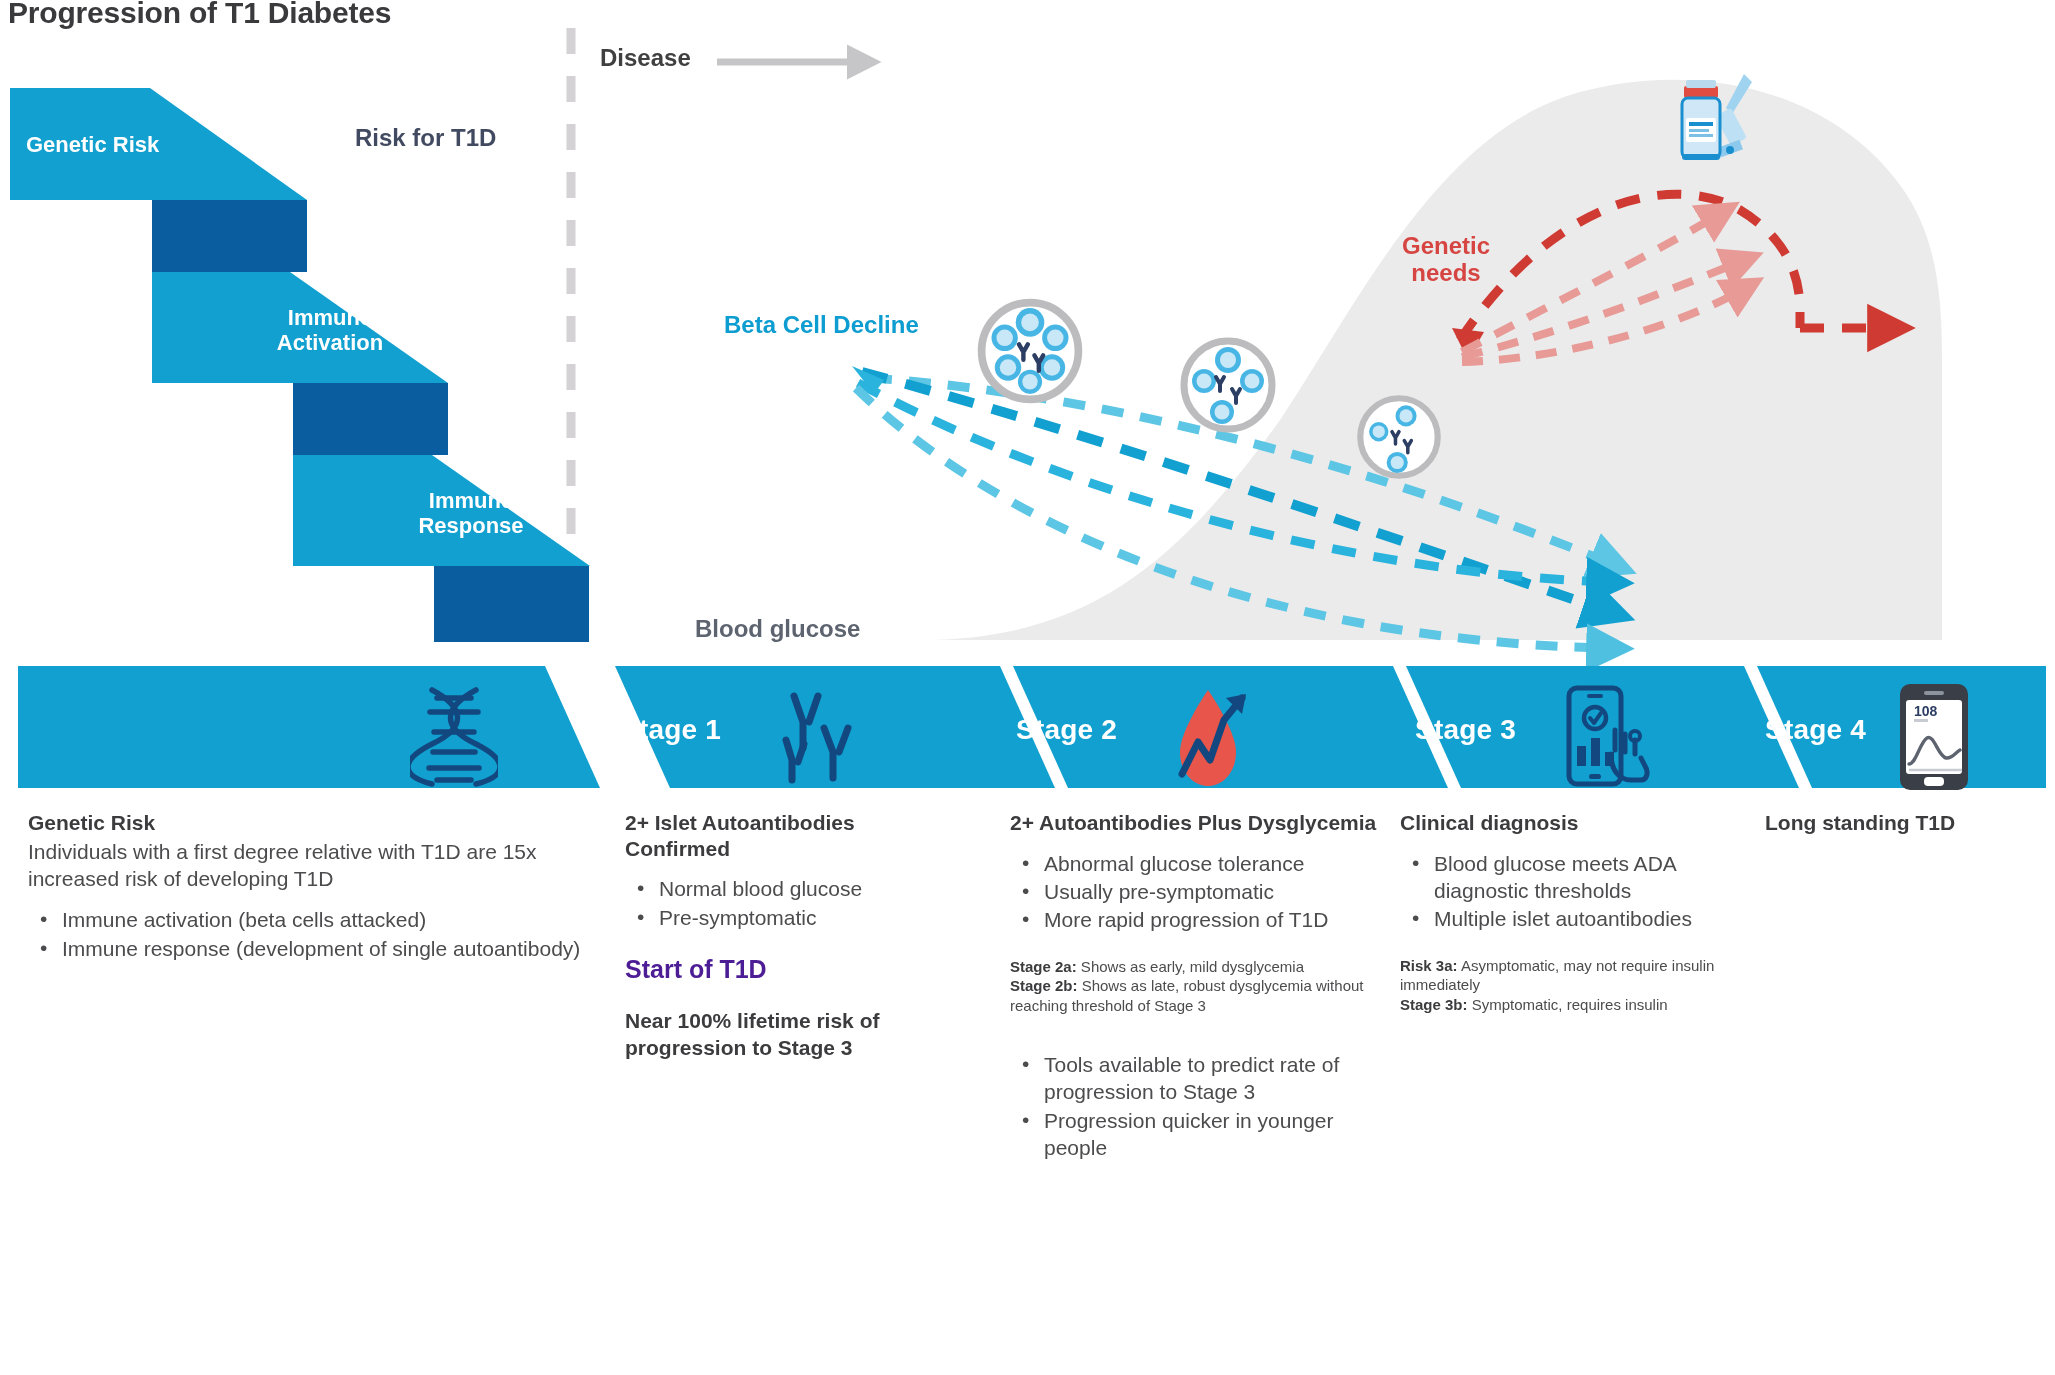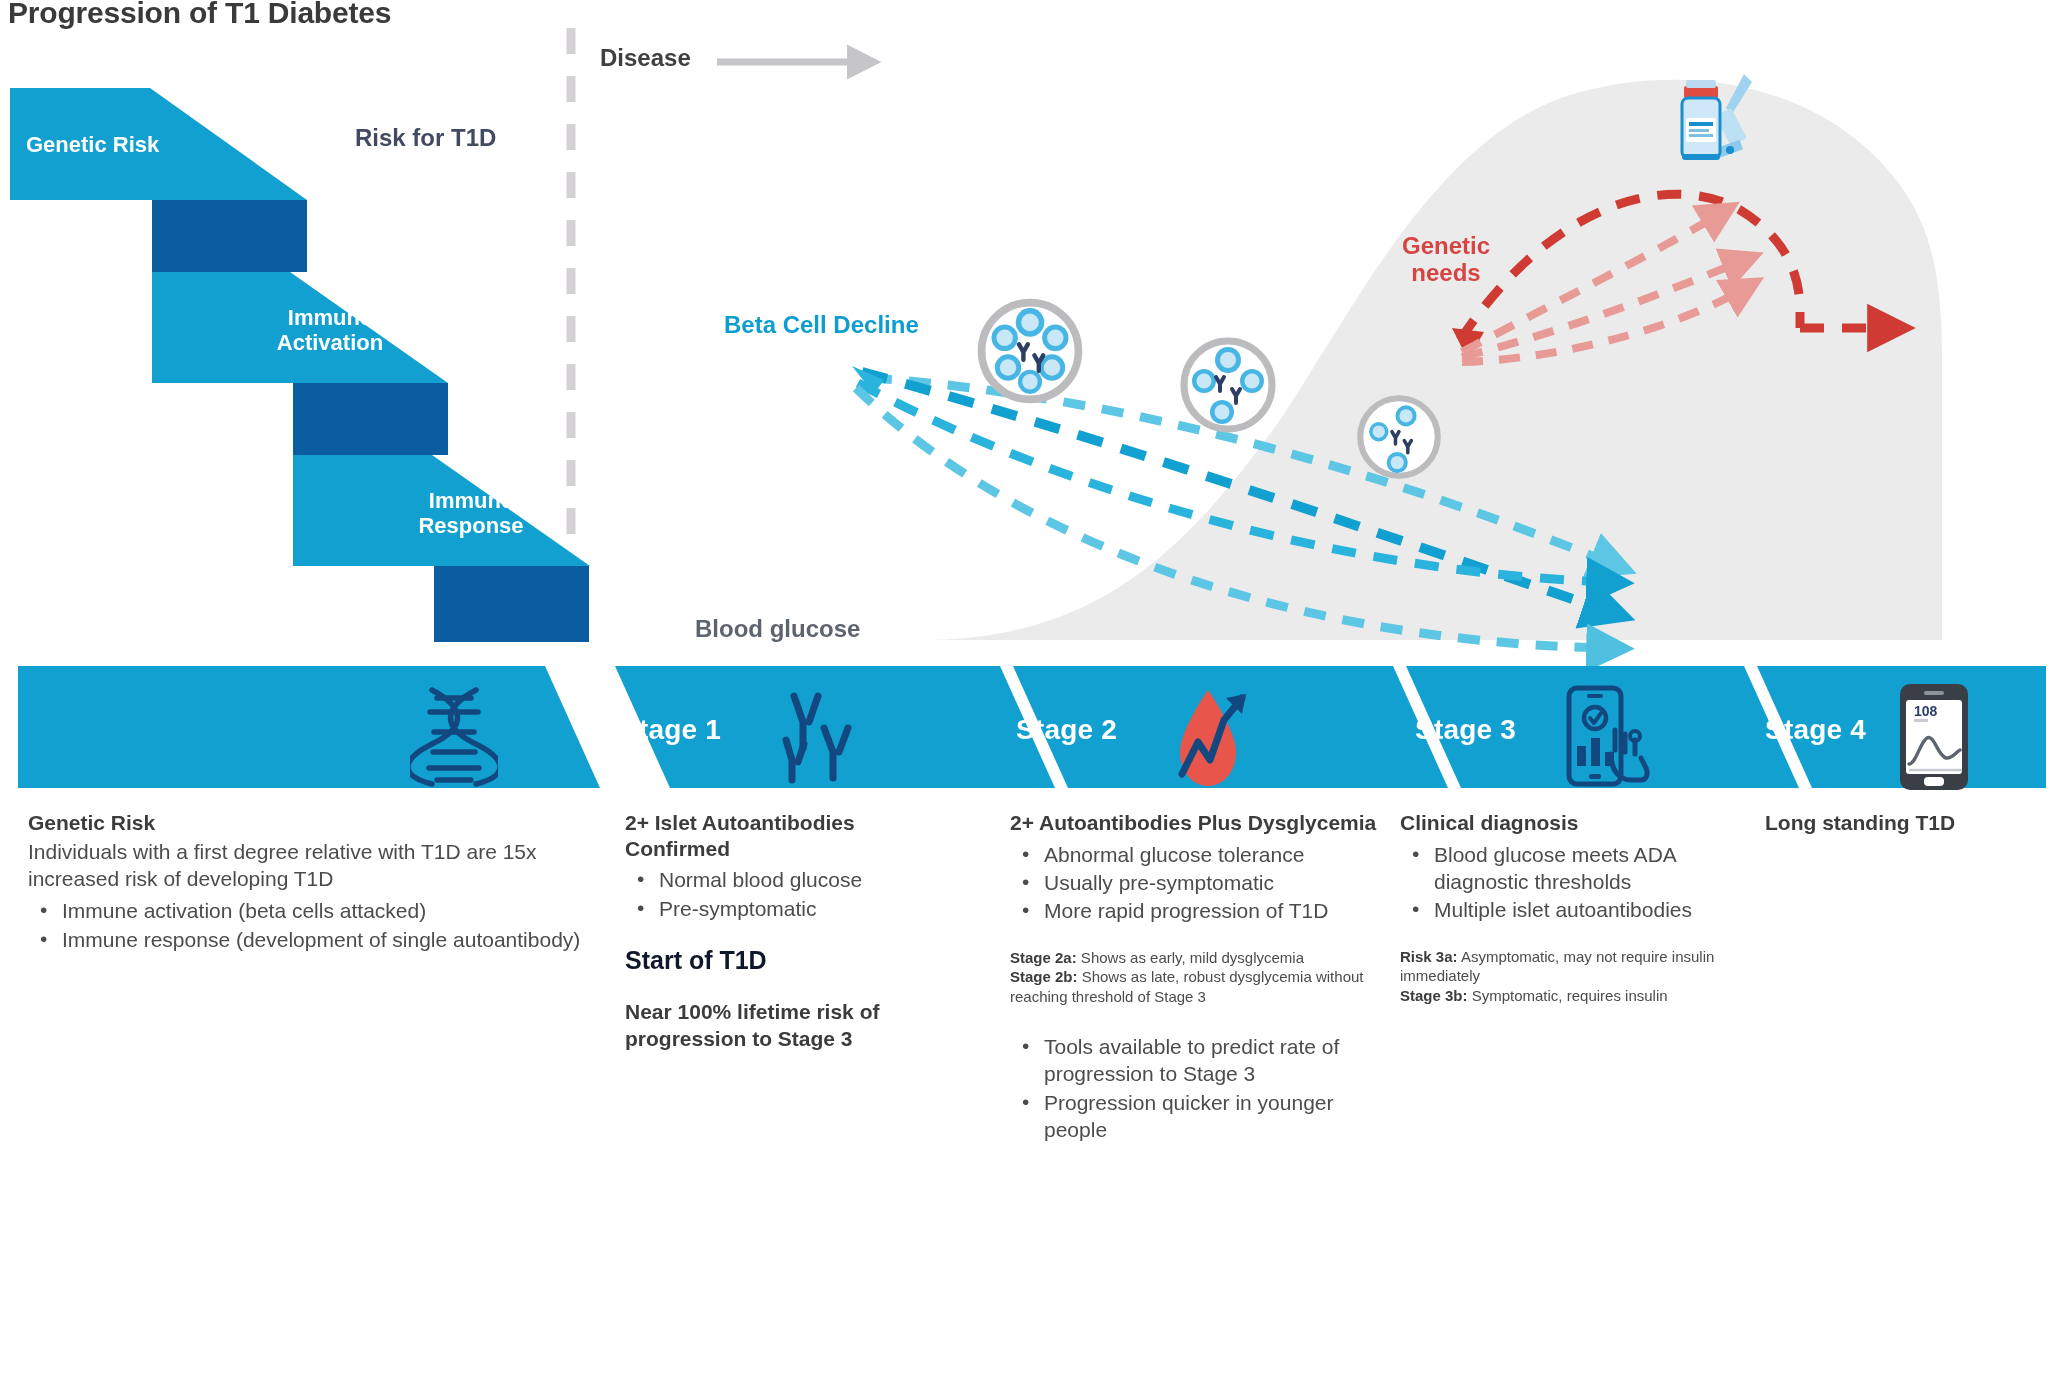--- a/index.html
+++ b/index.html
@@ -63,33 +63,33 @@
   
   .col{position:absolute; color:#4c4c4e;}
   .col h4{
     margin:0 0 2px 0; font-size:21px; font-weight:700; color:#3c3c3e;
     line-height:1.22;
   }
   .col p.lead{
     margin:0; font-size:21px; line-height:1.30; color:#4c4c4e;
   }
   .col ul{
-    margin:5px 0 0 0; padding:0 0 0 34px; list-style:none;
+    margin:14px 0 0 0; padding:0 0 0 34px; list-style:none;
   }
   .col ul li{
     position:relative; font-size:21px; line-height:1.30;
     margin:0 0 1px 0; color:#4c4c4e;
   }
   .col ul li:before{
     content:"\2022"; position:absolute; left:-22px; top:-1px;
     font-size:21px; color:#4c4c4e;
   }
   .col .gap{height:22px;}
   .col .accent{
-    font-size:25px; font-weight:700; color:#0f172a; margin:0;
+    font-size:25px; font-weight:700; color:#4c1d95; margin:0;
     line-height:1.25;
   }
   .col .bold-block{
     font-size:21px; font-weight:700; color:#3c3c3e; line-height:1.30; margin:0;
   }
   .col .sub{
     font-size:15px; line-height:1.30; margin:0; color:#4c4c4e;
   }
   .col .sub b{color:#3c3c3e;}
 </style>

